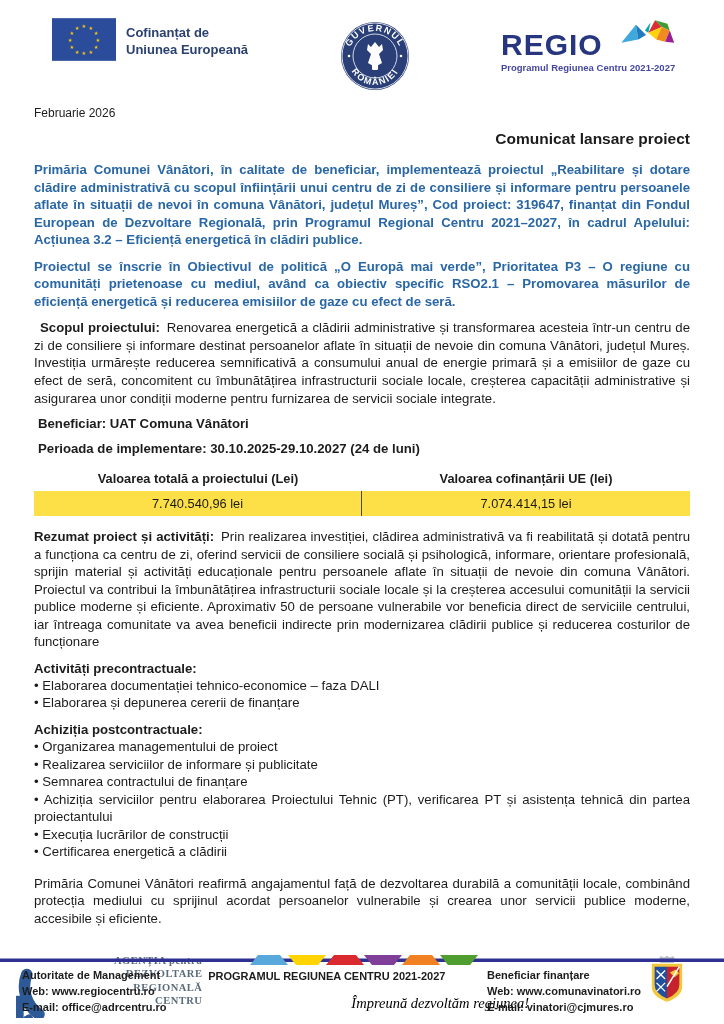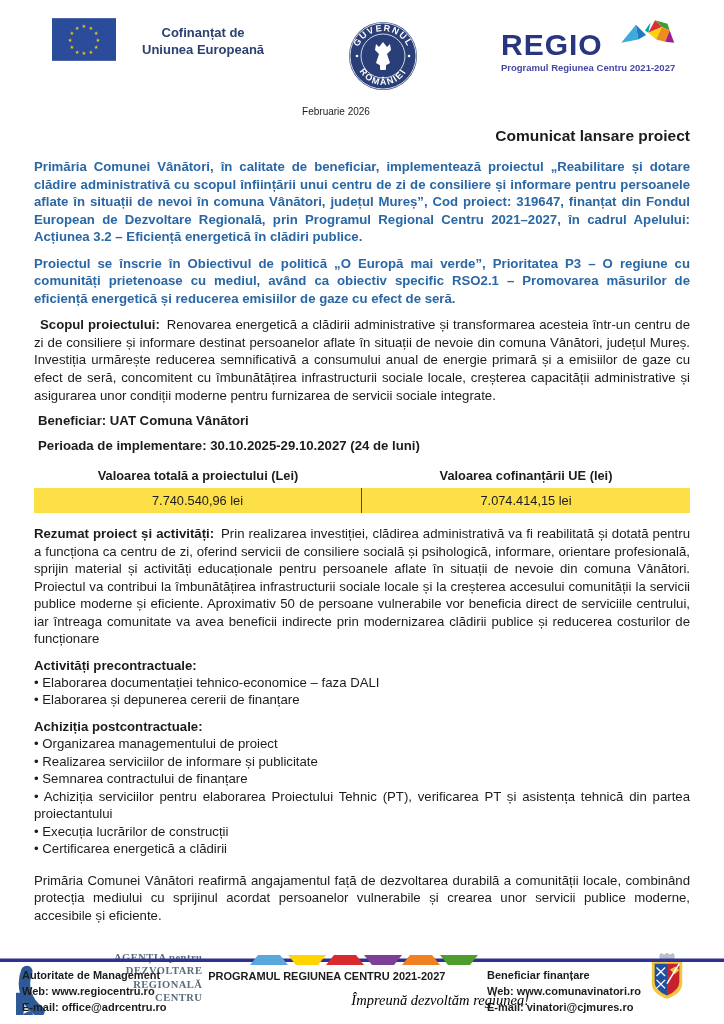--- a/index.html
+++ b/index.html
@@ -2,28 +2,28 @@
 <html><head>
 <meta charset="utf-8">
 <style>
   * { margin:0; padding:0; box-sizing:border-box; }
   html,body { width:724px; height:1024px; background:#ffffff; overflow:hidden;
               font-family:"Liberation Sans", sans-serif; color:#1c1c1c; }
   .page { width:724px; height:1024px; position:relative; padding:16px 34px 0 34px; }
 
   
   .hdr { display:flex; justify-content:space-between; align-items:flex-start; padding:2px 4px 0 18px; }
-  .eu-block { display:flex; align-items:center; gap:26px;text-align:center; }
+  .eu-block { display:flex; align-items:center; gap:10px; }
   .eu-text { font-weight:bold; font-size:13px; color:#2b4170; line-height:1.25; }
   .gov-seal { margin-top:2px; }
   .regio-block { text-align:left; width:185px; }
   .regio-row { display:flex; align-items:flex-end; gap:16px; }
   .regio-word { font-weight:bold; font-size:30px; letter-spacing:1px; color:#283680; line-height:0.9; }
   .regio-sub { font-weight:bold; font-size:9.5px; color:#4547a0; margin-top:4px; }
-  .date-line { text-align:center; font-size:10px; padding:10px 52px 0 0; }
+  .date-line { text-align:left; font-size:12px; padding:10px 52px 0 0; }
 
   
   .title { text-align:right; font-weight:bold; font-size:15.5px; margin:10px 0 13px 0; }
   .para { font-size:13.2px; line-height:1.33; text-align:justify; margin-bottom:9px; }
   .blue { color:#2a67a5; font-weight:bold; }
   .lead { font-weight:bold; margin-right:7px; }
   .indent { text-indent:6px; }
   .boldline { font-weight:bold; font-size:13.2px; margin:4px 0 10px 0; padding-left:4px; }
 
   

